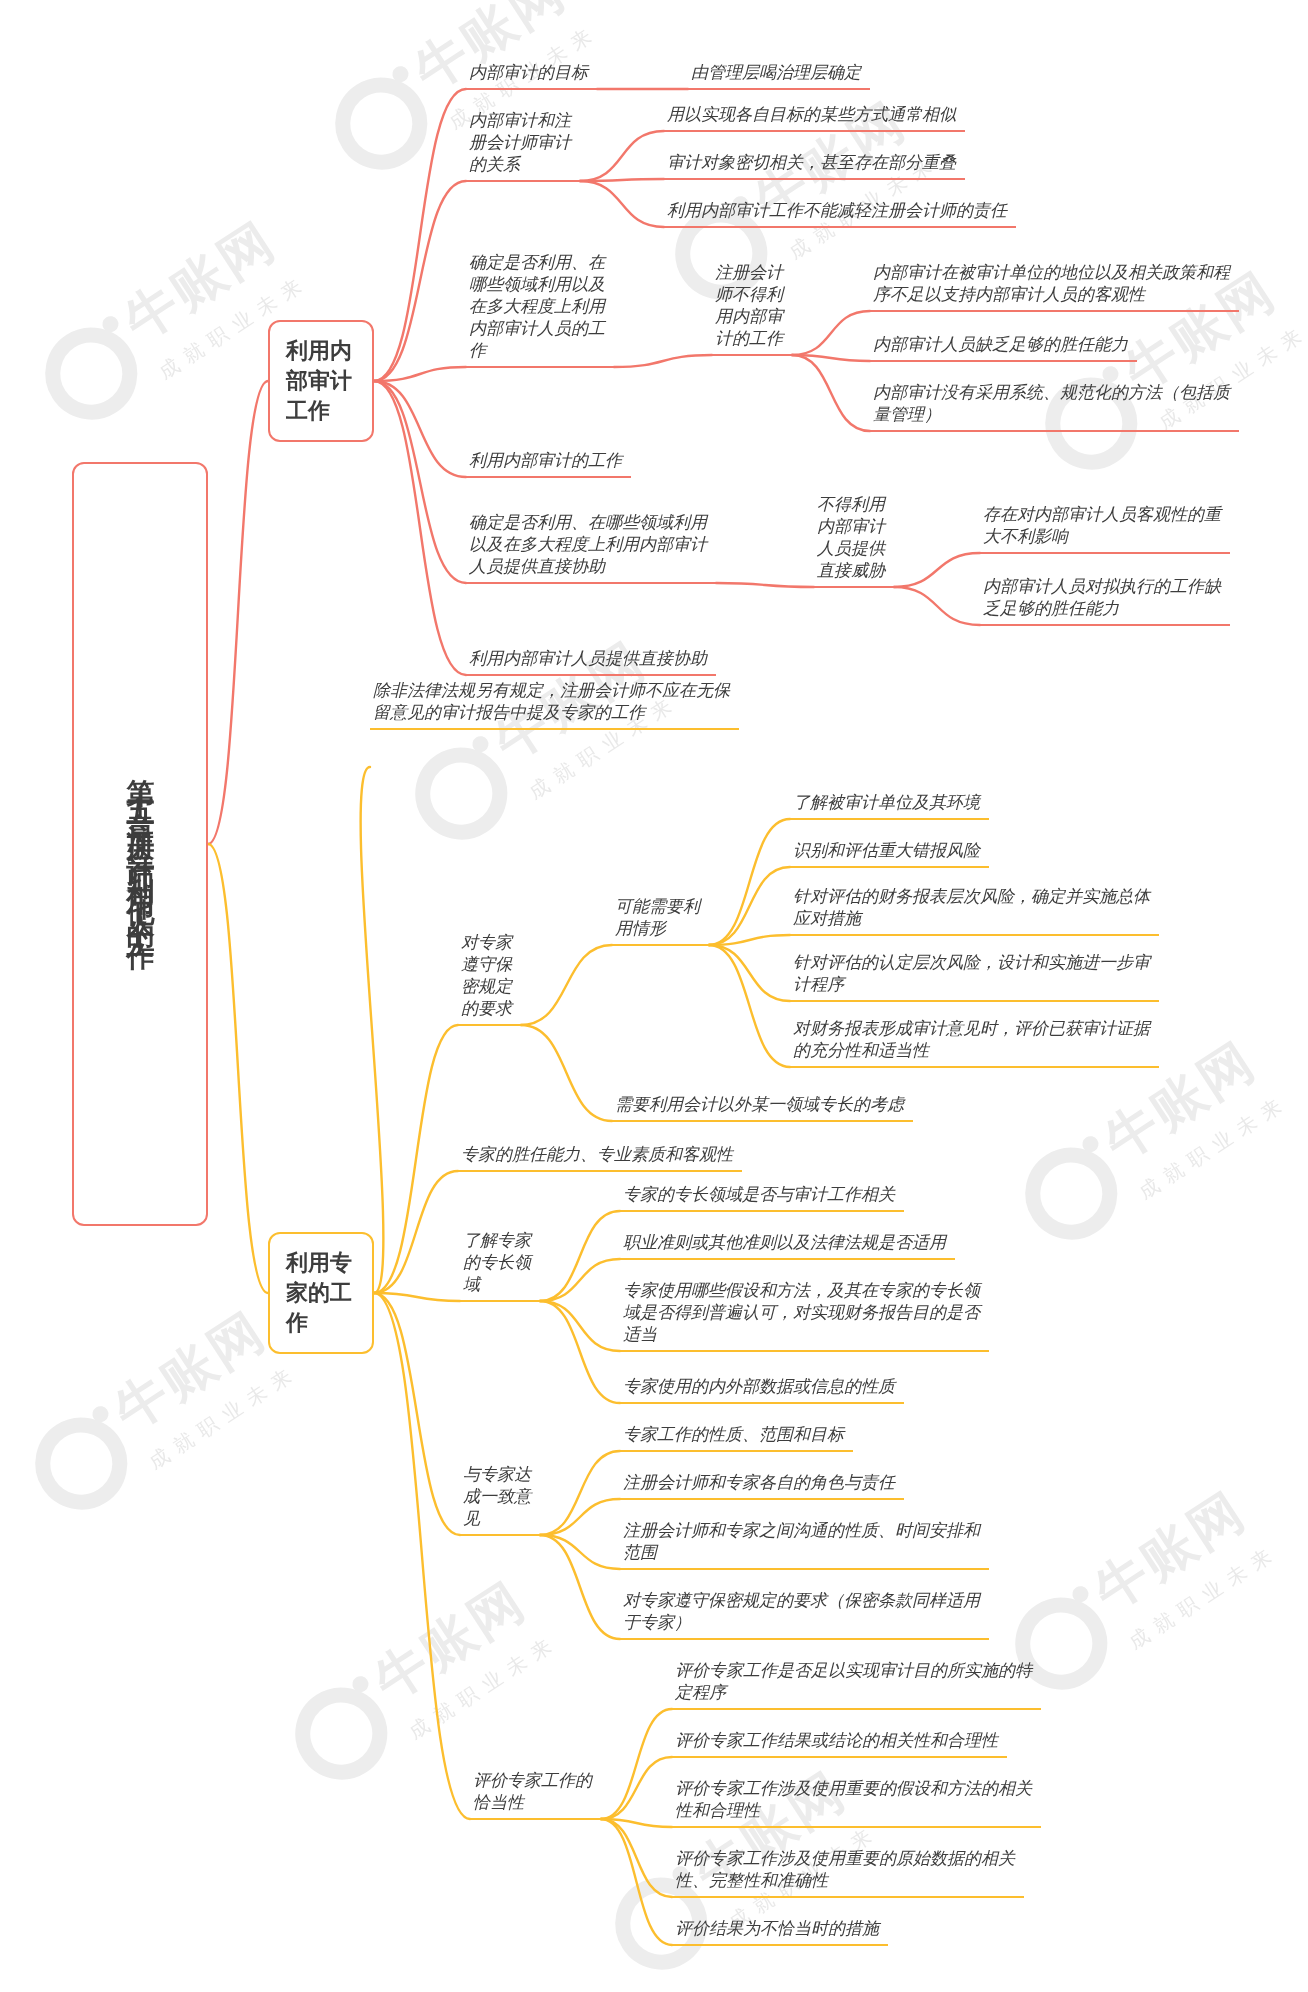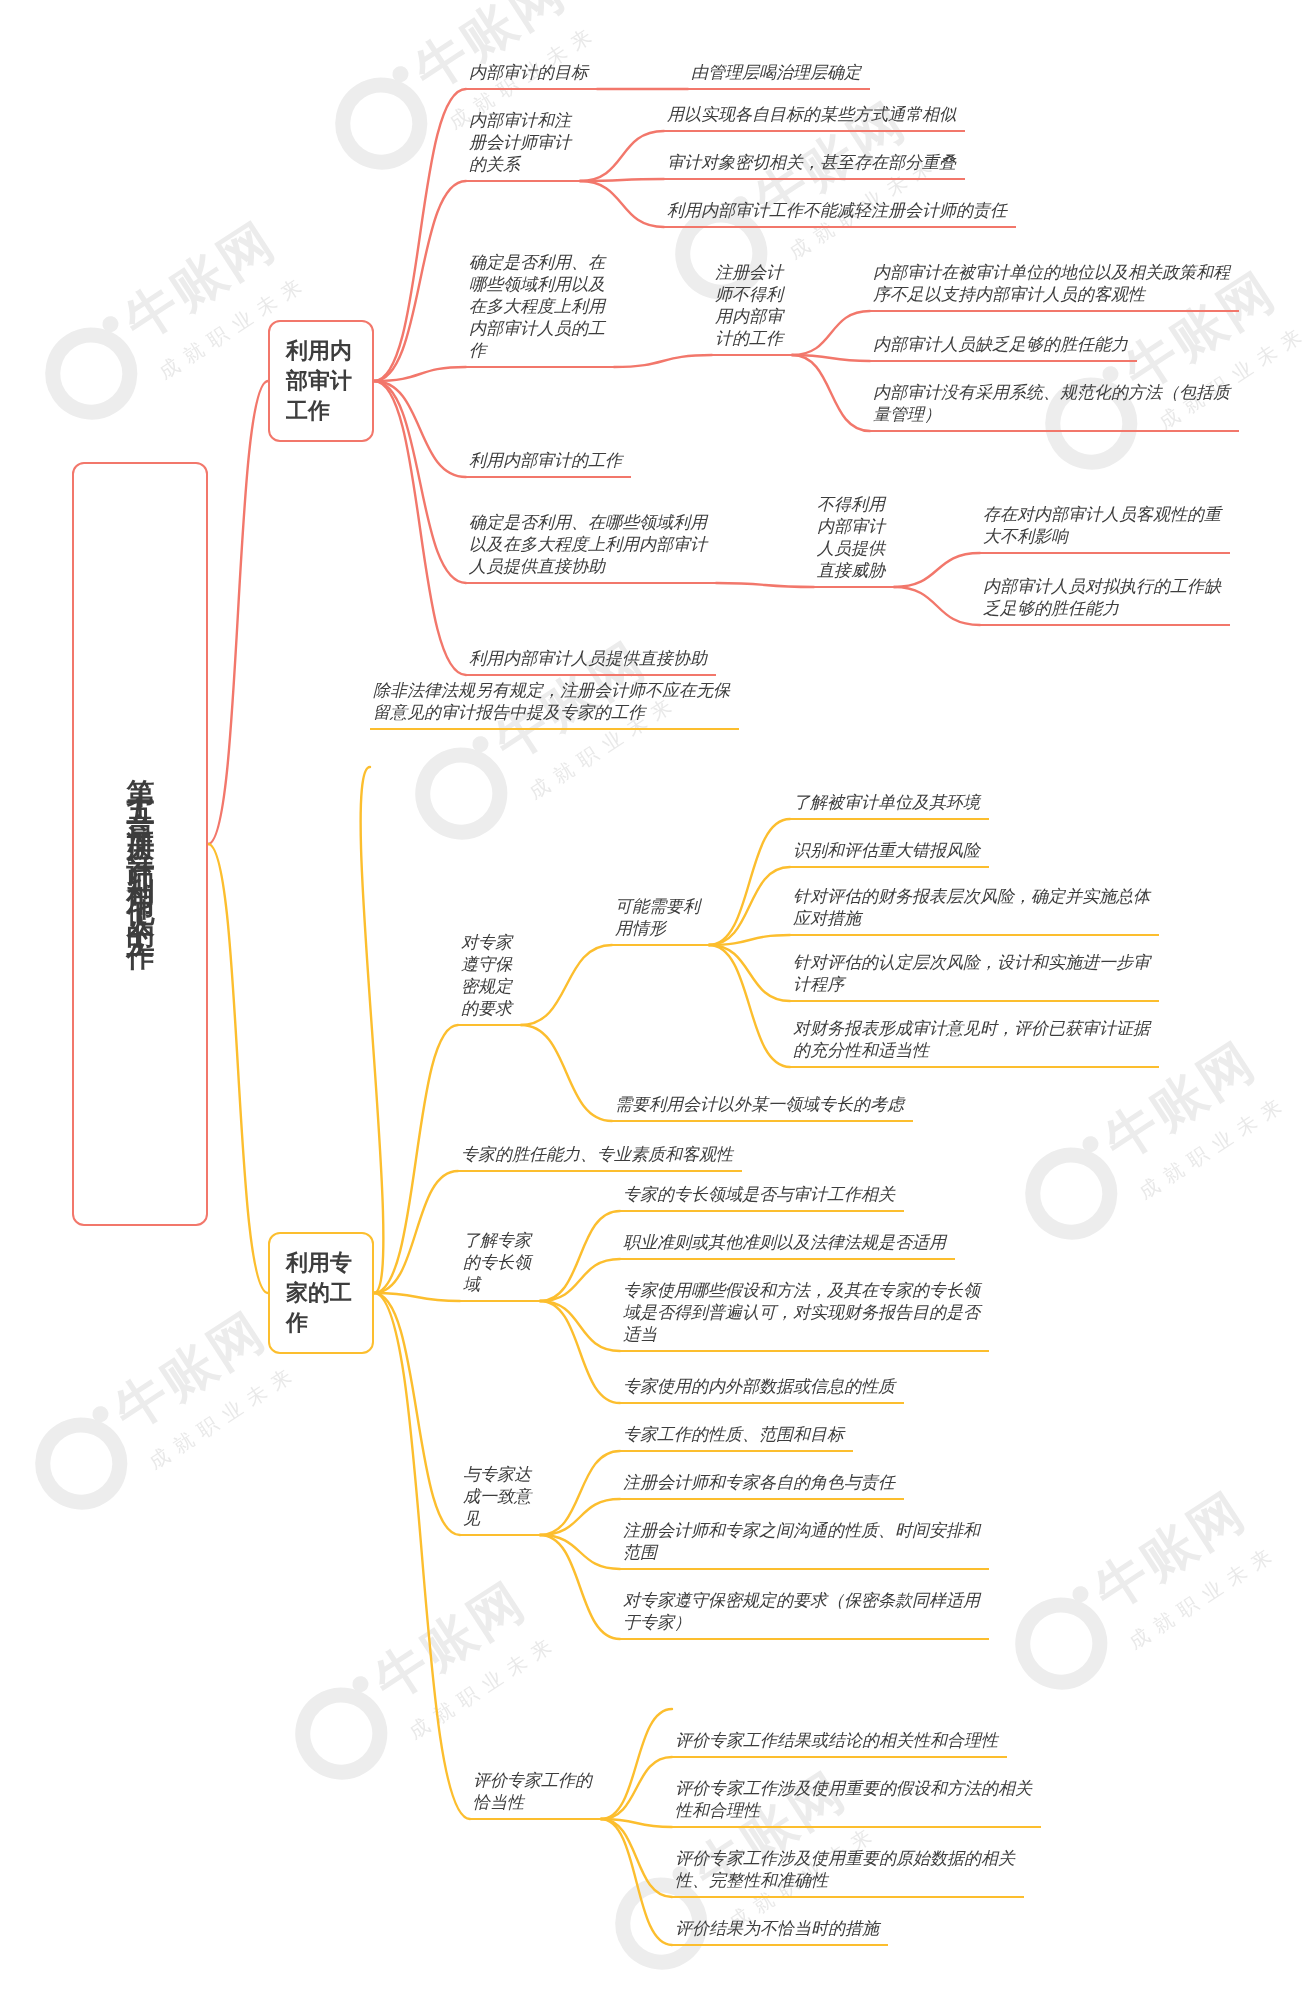--- a/index.html
+++ b/index.html
@@ -204,17 +204,18 @@
   <div class="node line yellow" style="left:620px;top:1280px;width:363px">专家使用哪些假设和方法，及其在专家的专长领域是否得到普遍认可，对实现财务报告目的是否适当</div>
   <div class="node line yellow" style="left:620px;top:1376px;width:278px">专家使用的内外部数据或信息的性质</div>
 
   <div class="node line yellow" style="left:460px;top:1464px;width:74px">与专家达成一致意见</div>
   <div class="node line yellow" style="left:620px;top:1424px;width:227px">专家工作的性质、范围和目标</div>
   <div class="node line yellow" style="left:620px;top:1472px;width:278px">注册会计师和专家各自的角色与责任</div>
   <div class="node line yellow" style="left:620px;top:1520px;width:363px">注册会计师和专家之间沟通的性质、时间安排和范围</div>
   <div class="node line yellow" style="left:620px;top:1590px;width:363px">对专家遵守保密规定的要求（保密条款同样适用于专家）</div>
 
   <div class="node line yellow" style="left:470px;top:1770px;width:125px">评价专家工作的恰当性</div>
+  <div class="node line yellow" style="left:672px;top:1660px;width:363px">评价专家工作是否足以实现审计目的所实施的特定程序</div>
   <div class="node line yellow" style="left:672px;top:1730px;width:329px">评价专家工作结果或结论的相关性和合理性</div>
   <div class="node line yellow" style="left:672px;top:1778px;width:363px">评价专家工作涉及使用重要的假设和方法的相关性和合理性</div>
   <div class="node line yellow" style="left:672px;top:1848px;width:346px">评价专家工作涉及使用重要的原始数据的相关性、完整性和准确性</div>
   <div class="node line yellow" style="left:672px;top:1918px;width:210px">评价结果为不恰当时的措施</div>
 </div>
 
 </body></html>

